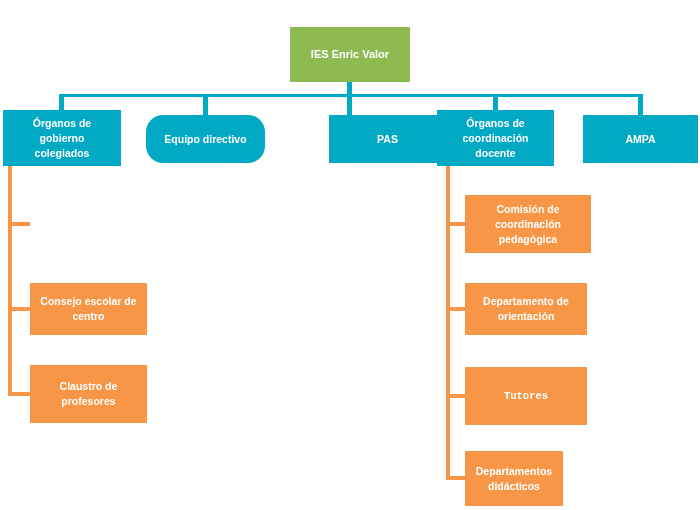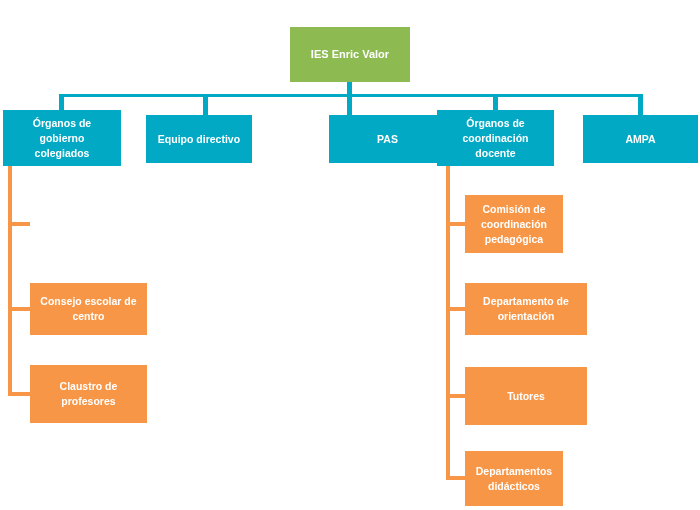--- a/index.html
+++ b/index.html
@@ -55,21 +55,21 @@
   <div class="conn teal" style="left:347px; top:82px; width:5px; height:33px;"></div>
   <div class="conn teal" style="left:59px; top:94px; width:584px; height:3px;"></div>
   <div class="conn teal" style="left:59px; top:94px; width:5px; height:16px;"></div>
   <div class="conn teal" style="left:203px; top:94px; width:5px; height:21px;"></div>
   <div class="conn teal" style="left:493px; top:94px; width:5px; height:16px;"></div>
   <div class="conn teal" style="left:638px; top:94px; width:5px; height:21px;"></div>
 
   <div class="node branch" style="left:3px; top:110px; width:118px; height:56px;">Órganos de
 gobierno
 colegiados</div>
-  <div class="node branch" style="left:146px; top:115px; width:106px; height:48px;">Equipo directivo</div>
+  <div class="node branch" style="left:146px; top:115px; width:119px; height:48px;border-radius:17px;">Equipo directivo</div>
   <div class="node branch" style="left:291px; top:115px; width:117px; height:48px;margin-left:38px;">PAS</div>
   <div class="node branch" style="left:437px; top:110px; width:117px; height:56px;">Órganos de
 coordinación
 docente</div>
   <div class="node branch" style="left:583px; top:115px; width:115px; height:48px;">AMPA</div>
 
   <div class="conn orange" style="left:8px; top:166px; width:4px; height:230px;"></div>
   <div class="conn orange" style="left:8px; top:222px; width:22px; height:4px;"></div>
   <div class="conn orange" style="left:8px; top:307px; width:22px; height:4px;"></div>
   <div class="conn orange" style="left:8px; top:392px; width:22px; height:4px;"></div>
@@ -78,22 +78,22 @@
 centro</div>
   <div class="node leaf" style="left:30px; top:365px; width:117px; height:58px;">Claustro de
 profesores</div>
 
   <div class="conn orange" style="left:446px; top:166px; width:4px; height:314px;"></div>
   <div class="conn orange" style="left:446px; top:222px; width:19px; height:4px;"></div>
   <div class="conn orange" style="left:446px; top:307px; width:19px; height:4px;"></div>
   <div class="conn orange" style="left:446px; top:394px; width:19px; height:4px;"></div>
   <div class="conn orange" style="left:446px; top:476px; width:19px; height:4px;"></div>
 
-  <div class="node leaf" style="left:465px; top:195px; width:98px; height:58px;">Comisión de
+  <div class="node leaf" style="left:465px; top:195px; width:126px; height:58px;">Comisión de
 coordinación
 pedagógica</div>
   <div class="node leaf" style="left:465px; top:283px; width:122px; height:52px;">Departamento de
 orientación</div>
-  <div class="node leaf" style="left:465px; top:367px; width:122px; height:58px;">Tutores</div>
+  <div class="node leaf" style="left:465px; top:367px; width:122px; height:58px;font-family:Liberation Mono, monospace;">Tutores</div>
   <div class="node leaf" style="left:465px; top:451px; width:98px; height:55px;">Departamentos
 didácticos</div>
 
 </div>
 
 </body></html>

